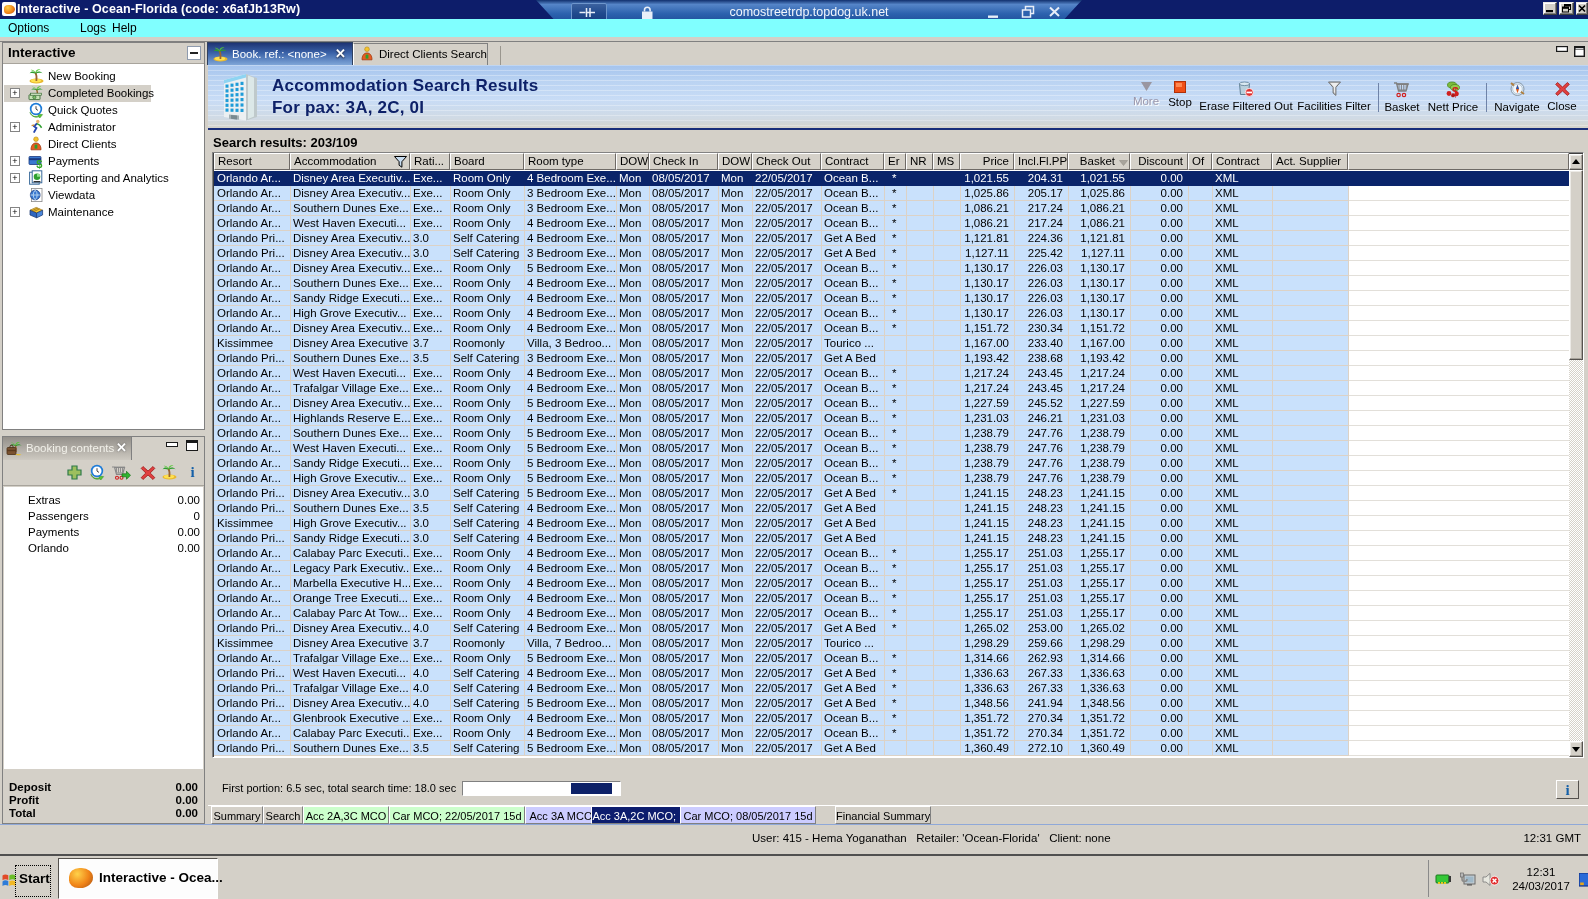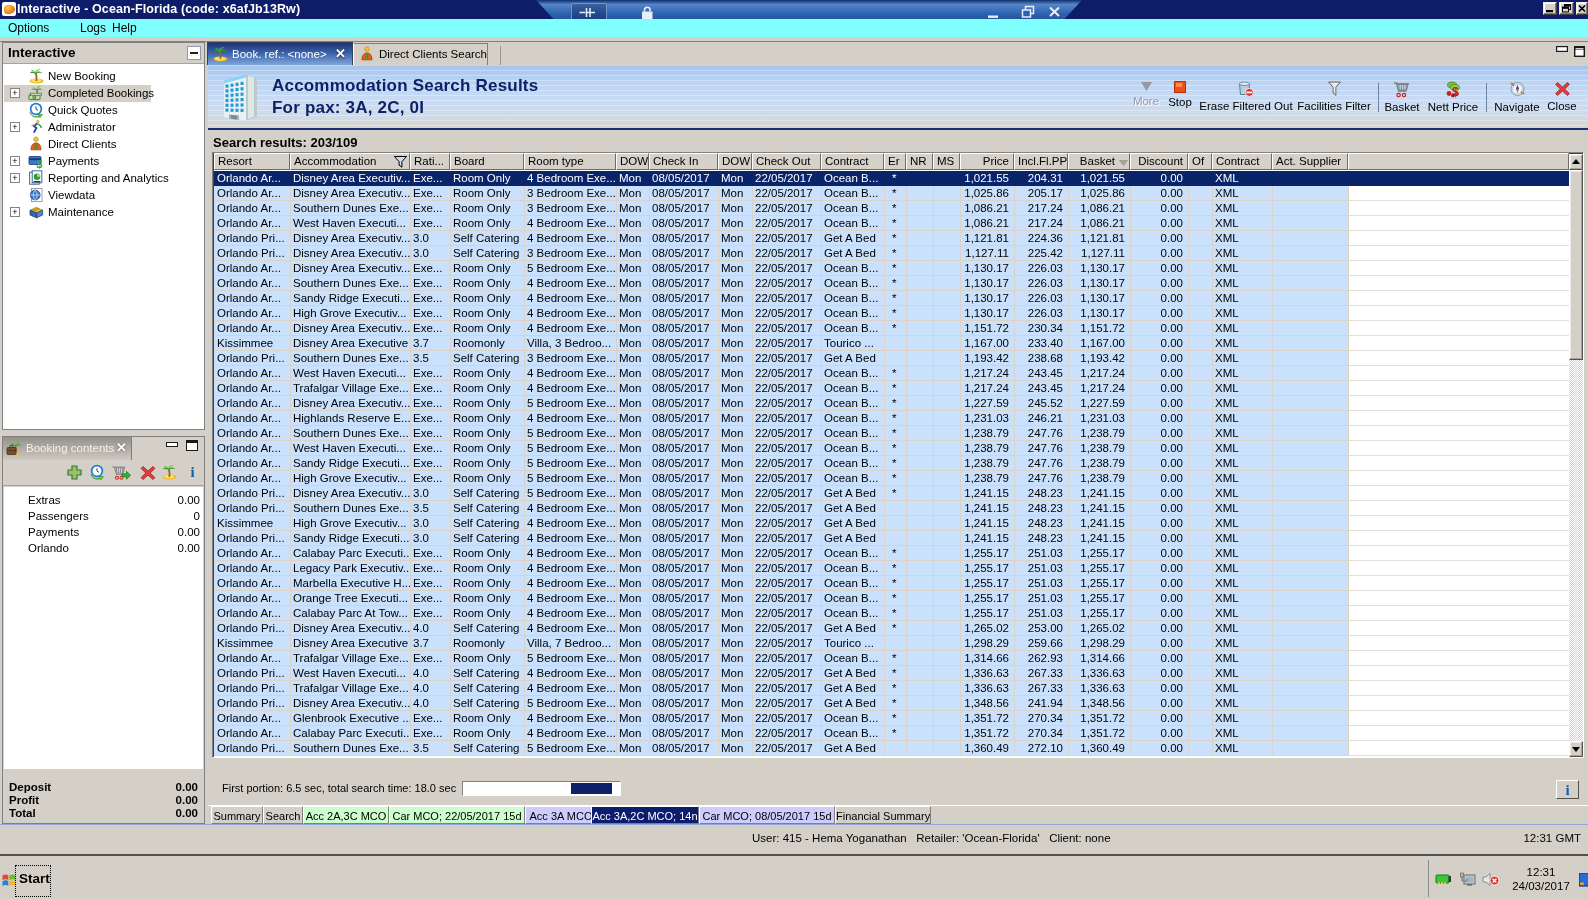--- a/index.html
+++ b/index.html
@@ -169,20 +169,21 @@
         <path d="M8.5 2 v9"></path>
         <path d="M12 2 v9"></path>
         <path d="M12 6.5 h5"></path>
         <path d="M8.5 6.5 h3.5"></path>
       </g>
     </svg>
  <svg class="abs" style="left:104px;top:5px" width="15" height="15">
       <rect x="2" y="6.5" width="10.5" height="7.5" fill="#E8EEF8"></rect>
       <path d="M4.5 6.5 v-1.5 a2.8 2.8 0 0 1 5.6 0 V6.5" stroke="#E8EEF8" stroke-width="1.6" fill="none"></path>
     </svg>
+ <div class="ttl">comostreetrdp.topdog.uk.net</div>
  <svg class="abs" style="left:450px;top:6px" width="16" height="13">
       <rect x="2" y="9.5" width="10" height="2.4" fill="#E8EEF8"></rect>
     </svg>
  <svg class="abs" style="left:484px;top:5px" width="17" height="13">
       <rect x="5.5" y="1.5" width="8" height="7" fill="none" stroke="#E8EEF8" stroke-width="1.5"></rect>
       <rect x="2.5" y="5" width="8" height="7" fill="#2C62AE" stroke="#E8EEF8" stroke-width="1.5"></rect>
     </svg>
  <svg class="abs" style="left:512px;top:6px" width="14" height="12">
       <path d="M2 1.5 L11 10 M11 1.5 L2 10" stroke="#E8EEF8" stroke-width="2"></path>
     </svg>
@@ -1304,41 +1305,45 @@
       <text x="4.5" y="13" font-family="Liberation Serif, serif" font-size="15" font-weight="bold" fill="#1560A8" text-anchor="middle">i</text>
     </svg>
   </div>
 <div id="btabline"></div>
 <div class="btab" style="left:211px;width:52px">Summary</div>
 <div class="btab" style="left:263px;width:40px">Search</div>
 <div class="btab green" style="left:303px;width:86px">Acc 2A,3C MCO</div>
 <div class="btab green" style="left:389px;width:136px">Car MCO; 22/05/2017 15d</div>
 <div class="btab peri" style="left:525px;width:72px">Acc 3A MCO</div>
 <div class="btab selb" style="left:591px;width:108px">Acc 3A,2C MCO; 14n</div>
-<div class="btab peri" style="left:699px;width:136px">Car MCO; 08/05/2017 15d</div>
+<div class="btab peri" style="left:680px;width:136px">Car MCO; 08/05/2017 15d</div>
 <div class="btab" style="left:835px;width:96px">Financial Summary</div>
 
 <div id="statusline"></div>
 <div id="status">
  <span class="u">User: 415 - Hema Yoganathan&nbsp;&nbsp;&nbsp;Retailer: 'Ocean-Florida'&nbsp;&nbsp;&nbsp;Client: none</span>
  <span class="g">12:31 GMT</span>
 </div>
 
 <div id="taskbar">
  <div id="startbtn">
    <span class="flag">
 <svg width="17" height="17" viewBox="0 0 17 17">
  <path d="M0.5 4.6 C2.2 3.1 4.3 3.1 6.3 4.3 L6.3 9 C4.3 7.8 2.2 7.8 0.5 9.3 Z" fill="#E24A28"></path>
  <path d="M7.3 4.5 C9.3 3.3 11.4 3.3 13.4 4.5 L13.4 9.2 C11.4 8 9.3 8 7.3 9.2 Z" fill="#6BBE28"></path>
  <path d="M0.5 10.4 C2.2 8.9 4.3 8.9 6.3 10.1 L6.3 14.8 C4.3 13.6 2.2 13.6 0.5 15.1 Z" fill="#2E7CD8"></path>
  <path d="M7.3 10.3 C9.3 9.1 11.4 9.1 13.4 10.3 L13.4 15 C11.4 13.8 9.3 13.8 7.3 15 Z" fill="#F2B824"></path>
 </svg>
       </span>
    <span class="st">Start</span>
    <div class="focus"></div>
+ </div>
+ <div id="taskbtn">
+   <div class="blob"></div>
+   <span class="tt">Interactive - Ocea...</span>
  </div>
  <div id="traysep"></div>
  <span class="trayico" style="left:1435px">
       <svg width="17" height="14" viewBox="0 0 17 14">
         <rect x="1" y="3" width="13" height="8" rx="1" fill="#35C838" stroke="#1A7A1C"></rect>
         <rect x="3" y="10" width="2" height="2" fill="#E8C820"></rect>
         <rect x="6" y="10" width="2" height="2" fill="#E8C820"></rect>
         <rect x="9" y="10" width="2" height="2" fill="#E8C820"></rect>
         <rect x="13.6" y="4" width="2.4" height="6" fill="#383838"></rect>
       </svg>

